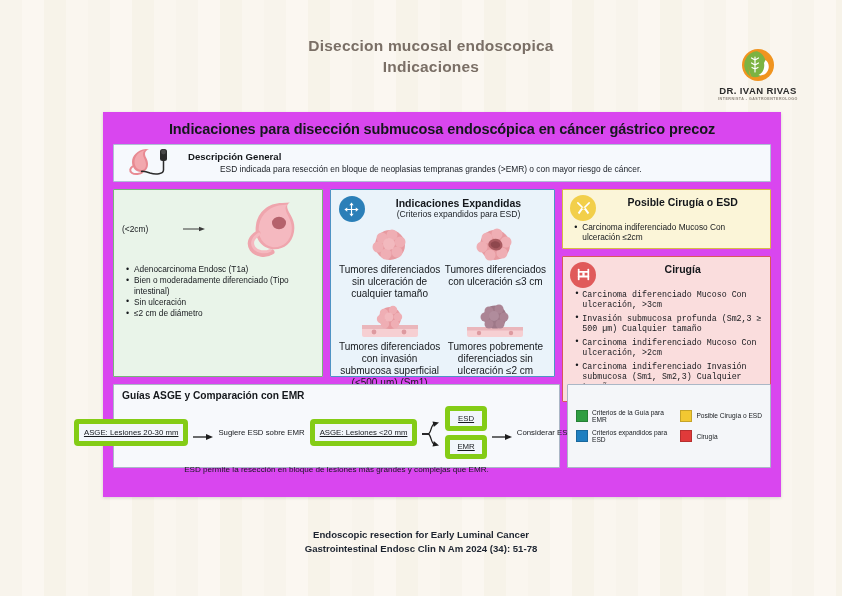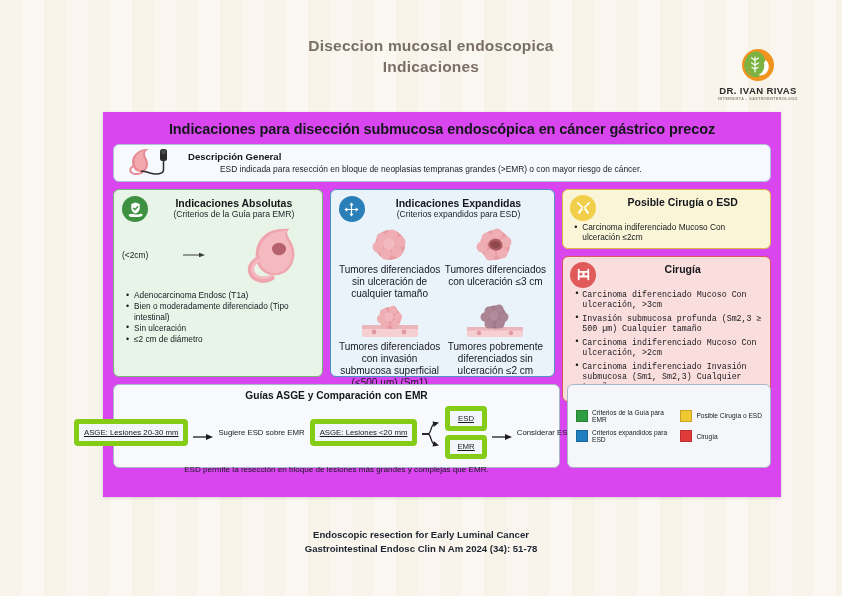--- a/index.html
+++ b/index.html
@@ -81,21 +81,21 @@
     padding: 9px 6px 7px 6px;
     letter-spacing: -0.1px;
   }
 
   .inner {
     padding: 0 10px 9px 10px;
   }
 
   
   .sec {
-    border-radius: 6px;
+    border-radius: 1px;
     border: 1.2px solid #b9c4cf;
     box-sizing: border-box;
     position: relative;
   }
   .sec-head {
     text-align: center;
     font-weight: bold;
     font-size: 10.5px;
     color: #14171b;
     line-height: 1.18;
@@ -250,21 +250,21 @@
     height: 84px;
   }
   .asge {
     width: 447px;
     background: #f7f9fc;
     border-color: #aab7c6;
     padding: 5px 8px;
     box-sizing: border-box;
   }
   .asge-title {
-    text-align: center;
+    text-align: left;
     font-size: 10.2px;
     font-weight: bold;
     color: #14171b;
     margin-bottom: 5px;
   }
   .flowrow {
     display: flex;
     align-items: center;
     justify-content: center;
     gap: 5px;
@@ -385,33 +385,20 @@
       <div class="desc-txt">
         <div class="desc-title">Descripción General</div>
         <div class="desc-body">ESD indicada para resección en bloque de neoplasias tempranas grandes (&gt;EMR) o con mayor riesgo de cáncer.</div>
       </div>
     </div>
 
     <div class="row">
 
       <div class="col-abs">
         <div class="sec abs">
-          <div class="head-row">
-            <div class="badge green">
-              <svg width="17" height="17" viewBox="0 0 24 24">
-                <path d="M12 2 L18 4.4 V10 C18 14 15.3 16.6 12 17.6 C8.7 16.6 6 14 6 10 V4.4 Z" fill="#ffffff"></path>
-                <path d="M9.3 10.2 L11.3 12.2 L15 8.2" stroke="#3d9140" stroke-width="2" fill="none" stroke-linecap="round" stroke-linejoin="round"></path>
-                <path d="M2 19.5 C5 17.6 8 17.4 11 18.6 C13 19.4 16 19.4 18 18.4 C20 17.4 22 18.4 22 19.8 C22 21.4 19 22.6 15 22.6 L6 22.6 C4 22.6 3 21.6 2 19.5 Z" fill="#ffffff"></path>
-              </svg>
-            </div>
-            <div class="titles">
-              <div class="sec-head">Indicaciones Absolutas</div>
-              <div class="sec-sub">(Criterios de la Guía para EMR)</div>
-            </div>
-          </div>
 
           <div class="stomach-wrap">
             <span class="sz-label">(&lt;2cm)</span>
             <svg width="22" height="8" viewBox="0 0 22 8">
               <line x1="0" y1="4" x2="18" y2="4" stroke="#3a3a3a" stroke-width="1"></line>
               <polygon points="22,4 16,1.8 16,6.2" fill="#3a3a3a"></polygon>
             </svg>
             <svg width="76" height="60" viewBox="0 0 76 60">
               <path d="M44 4 C30 4 20 13 18 26 C16 37 22 48 33 50 C44 52 54 45 56 33 C58 22 52 16 50 11 C48.5 7 49 5 52 3.5 Z" fill="#efa5ad"></path>
               <path d="M45 6 C33 6.5 23 14.5 21 26.5 C19.2 37 25 46.5 34 48 C43.5 49.6 52 43 53.6 32.5 C55 23 49.5 17 48 12 C47 8.5 47.5 7 49.5 5.5 Z" fill="#f5b9c0"></path>

